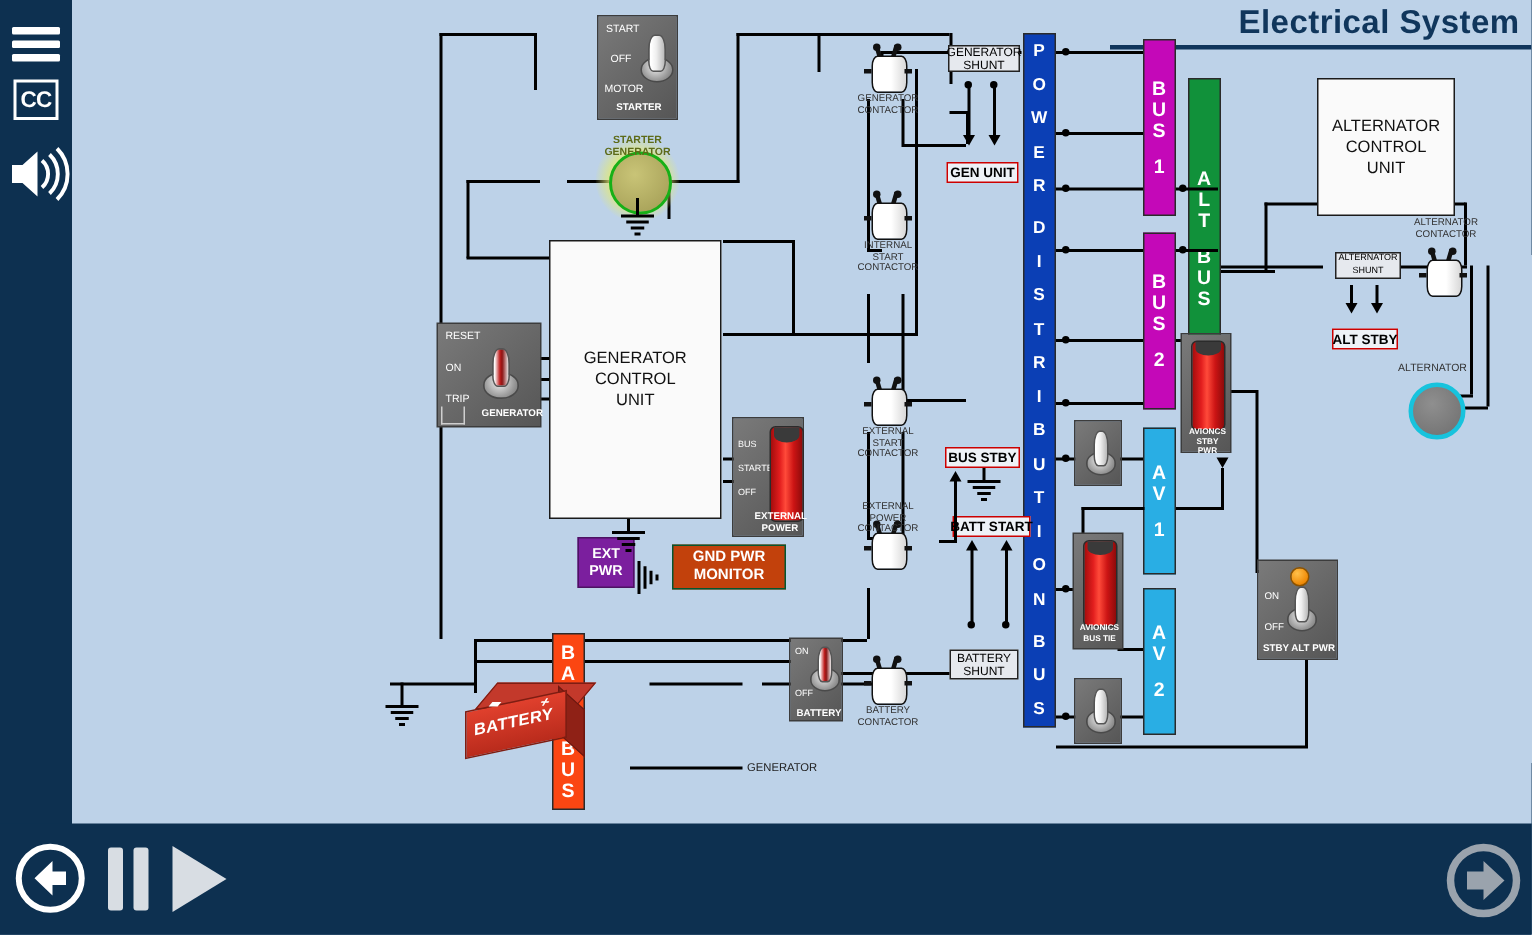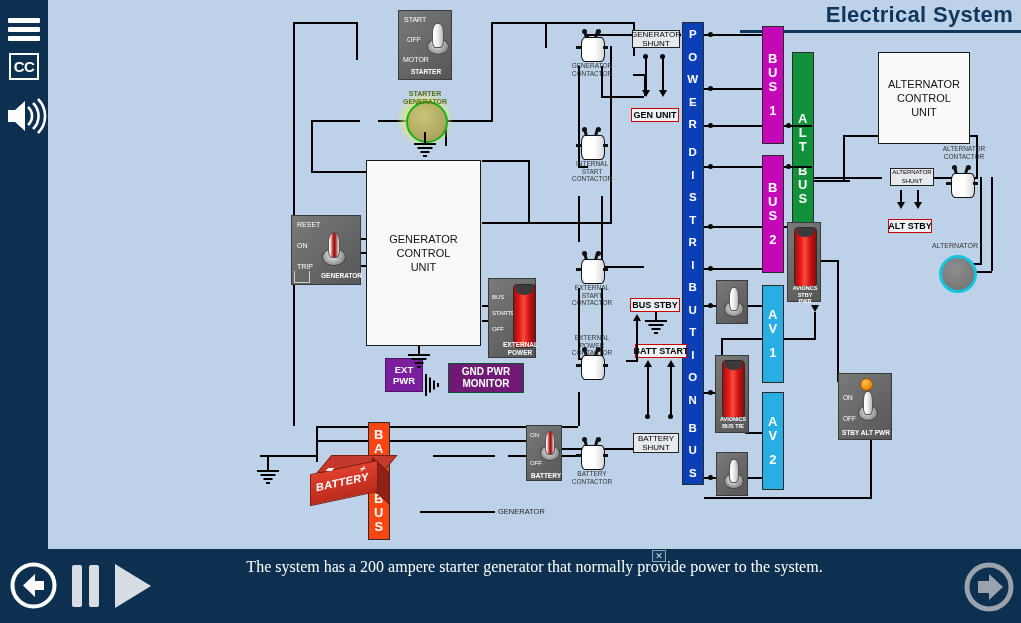--- a/index.html
+++ b/index.html
@@ -547,21 +547,21 @@
         <div class="base"></div>
           <div class="stick"></div>
       </div>
     </div>
 
     <div style="position:absolute;left:337px;top:358px;width:36px;height:32px;background:#7b1f9e;border:1px solid #4d1263;
                 color:#fff;font:bold 9.5px/11px 'Liberation Sans',sans-serif;display:flex;align-items:center;
                 justify-content:center;text-align:center;white-space:pre-line;">EXT
 PWR</div>
 
-    <div style="position:absolute;left:400px;top:363px;width:74px;height:28px;background:#701a75;border:1.5px solid #04562f;
+    <div style="position:absolute;left:400px;top:363px;width:74px;height:28px;background:#c2410c;border:1.5px solid #04562f;
                 color:#fff;font:bold 10px/12px 'Liberation Sans',sans-serif;display:flex;align-items:center;
                 justify-content:center;text-align:center;white-space:pre-line;">GND PWR
 MONITOR</div>
 
     <div id="starter-gen" class="machine">
       <div class="rotor"></div>
     </div>
     <div id="sg-label" style="white-space:pre-line;">STARTER
 GENERATOR</div>
     <div class="gnd" style="left:366px;top:143px;">
@@ -610,24 +610,20 @@
       <i></i>
         <i></i>
         <i></i>
         <i></i>
     </div>
     <div class="wire wv" style="left:607px;top:312px;height:9px;"></div>
 
     <div id="essentials">GENERATOR</div>
   </div>
 
-  <div id="capbar">
-    <div id="caption">The system has a 200 ampere starter generator that normally provide power to the system.</div>
-    <div id="cap-close">✕</div>
-  </div>
 
   <div id="ctl-back">
     <svg width="49" height="49" viewBox="0 0 49 49" aria-hidden="true">
       <circle cx="24.5" cy="24.5" r="21" fill="none" stroke="#fff" stroke-width="4"></circle>
       <path d="M26 13 L14 24.5 L26 36 V29 H35 V20 H26 Z" fill="#fff"></path>
     </svg>
   </div>
   <div id="ctl-pause">
       <i></i>
       <i></i>

